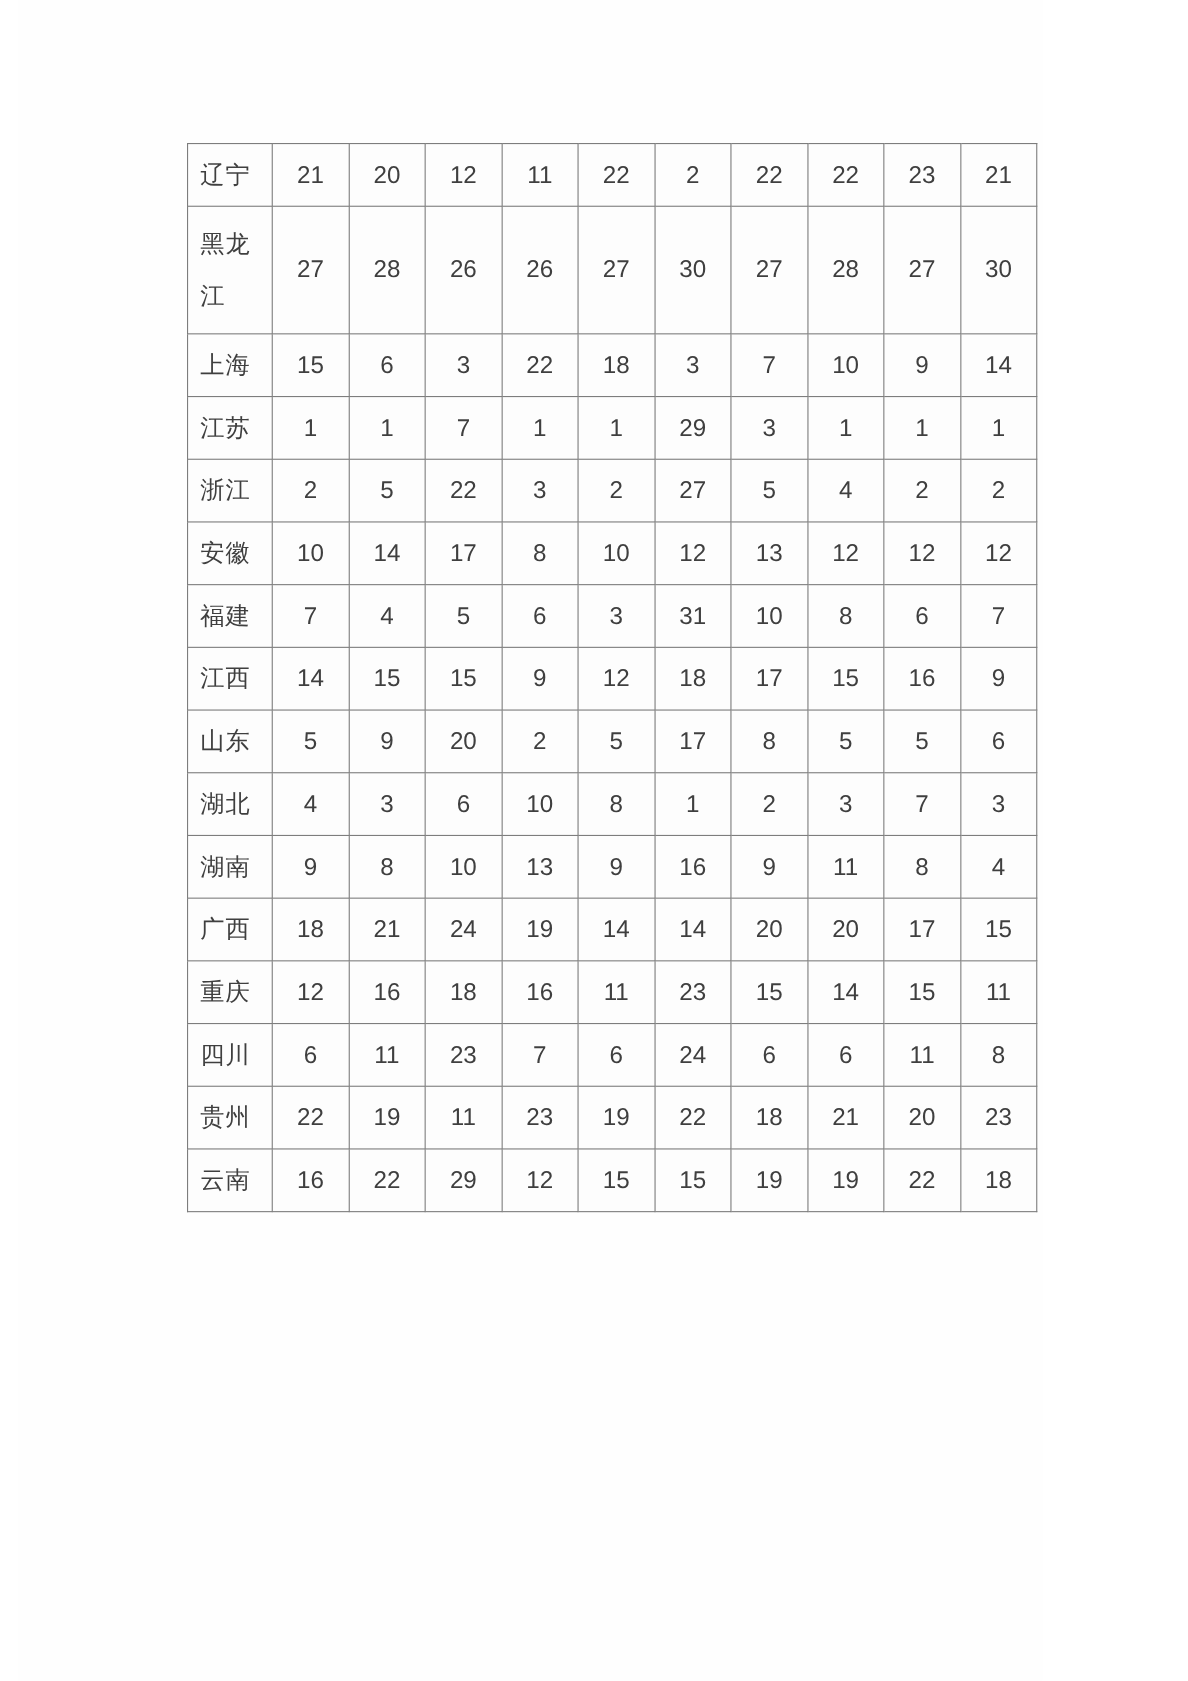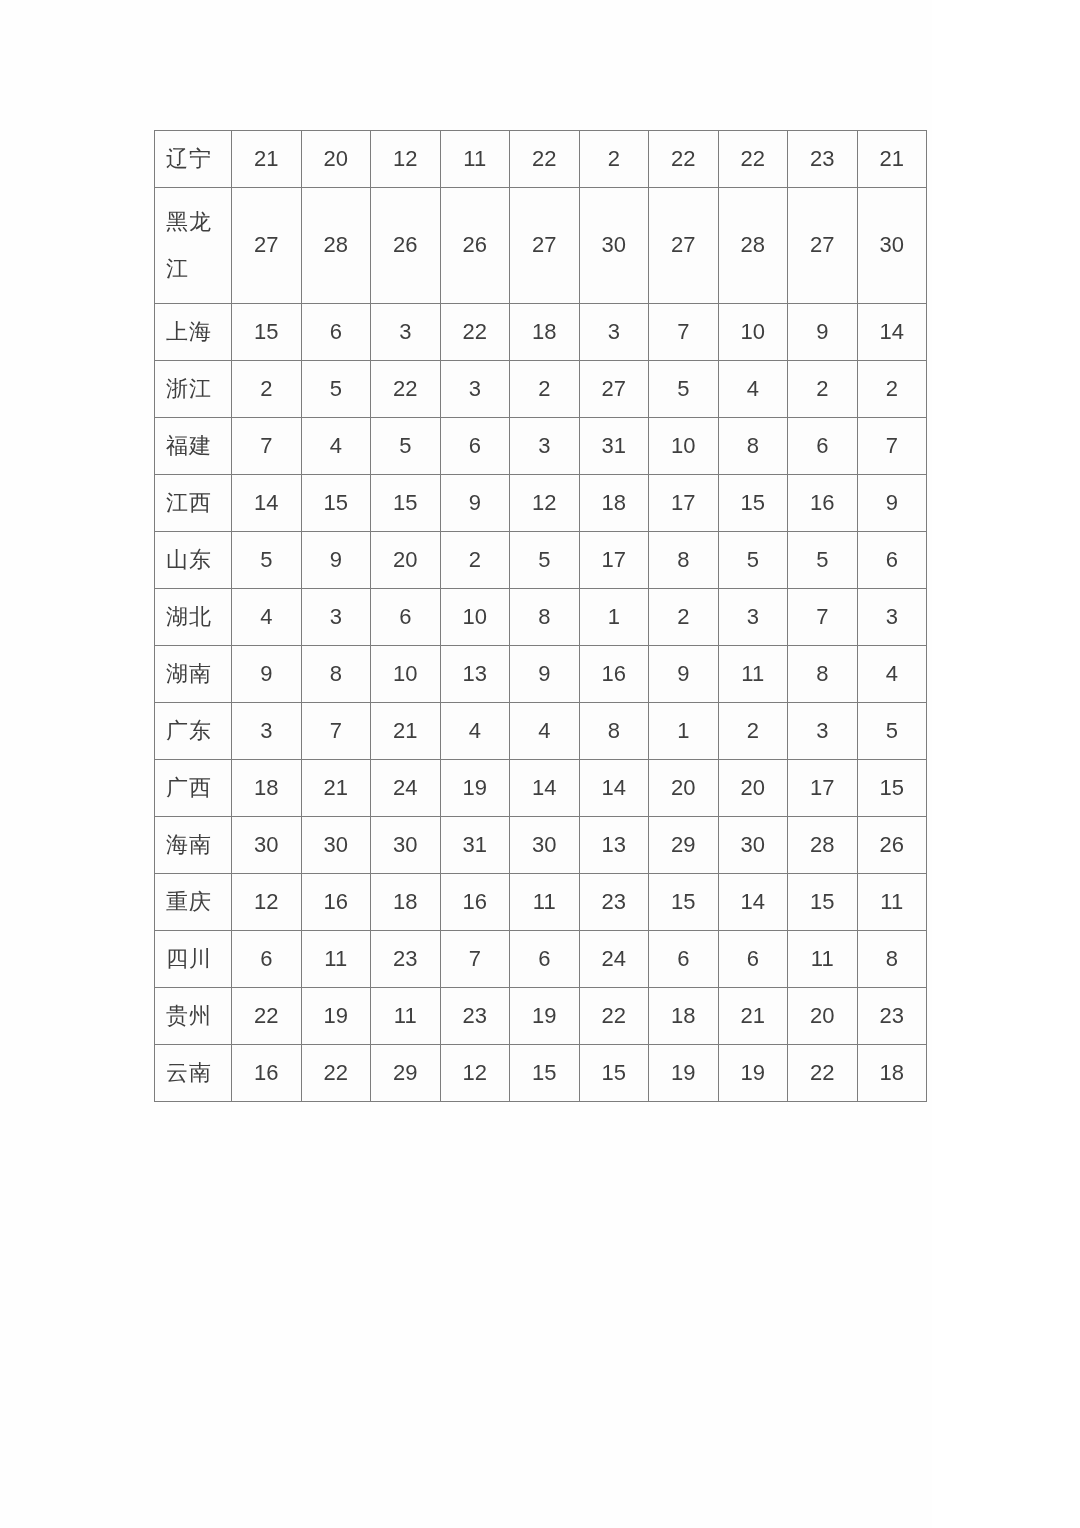--- a/index.html
+++ b/index.html
@@ -8,21 +8,21 @@
     background: #ffffff;
   }
   body {
     width: 1080px;
     height: 1528px;
     position: relative;
     font-family: "Liberation Sans", "DejaVu Sans", sans-serif;
   }
   .page {
     position: absolute;
-    left: 0; top: 0;
+    left: 16px; top: 0;
     width: 932px;
     height: 1528px;
     background: #fefefe;
   }
   table.data-table {
     position: absolute;
     left: 154px;
     top: 130px;
     width: 773px;
     border-collapse: collapse;
@@ -106,33 +106,59 @@
           <td>3</td>
           <td>22</td>
           <td>18</td>
           <td>3</td>
           <td>7</td>
           <td>10</td>
           <td>9</td>
           <td>14</td>
         </tr>
         <tr>
+          <td class="province">江苏</td>
+          <td>1</td>
+          <td>1</td>
+          <td>7</td>
+          <td>1</td>
+          <td>1</td>
+          <td>29</td>
+          <td>3</td>
+          <td>1</td>
+          <td>1</td>
+          <td>1</td>
+        </tr>
+        <tr>
           <td class="province">浙江</td>
           <td>2</td>
           <td>5</td>
           <td>22</td>
           <td>3</td>
           <td>2</td>
           <td>27</td>
           <td>5</td>
           <td>4</td>
           <td>2</td>
           <td>2</td>
         </tr>
         <tr>
+          <td class="province">安徽</td>
+          <td>10</td>
+          <td>14</td>
+          <td>17</td>
+          <td>8</td>
+          <td>10</td>
+          <td>12</td>
+          <td>13</td>
+          <td>12</td>
+          <td>12</td>
+          <td>12</td>
+        </tr>
+        <tr>
           <td class="province">福建</td>
           <td>7</td>
           <td>4</td>
           <td>5</td>
           <td>6</td>
           <td>3</td>
           <td>31</td>
           <td>10</td>
           <td>8</td>
           <td>6</td>
@@ -184,57 +210,31 @@
           <td>10</td>
           <td>13</td>
           <td>9</td>
           <td>16</td>
           <td>9</td>
           <td>11</td>
           <td>8</td>
           <td>4</td>
         </tr>
         <tr>
-          <td class="province">广东</td>
-          <td>3</td>
-          <td>7</td>
-          <td>21</td>
-          <td>4</td>
-          <td>4</td>
-          <td>8</td>
-          <td>1</td>
-          <td>2</td>
-          <td>3</td>
-          <td>5</td>
-        </tr>
-        <tr>
           <td class="province">广西</td>
           <td>18</td>
           <td>21</td>
           <td>24</td>
           <td>19</td>
           <td>14</td>
           <td>14</td>
           <td>20</td>
           <td>20</td>
           <td>17</td>
           <td>15</td>
-        </tr>
-        <tr>
-          <td class="province">海南</td>
-          <td>30</td>
-          <td>30</td>
-          <td>30</td>
-          <td>31</td>
-          <td>30</td>
-          <td>13</td>
-          <td>29</td>
-          <td>30</td>
-          <td>28</td>
-          <td>26</td>
         </tr>
         <tr>
           <td class="province">重庆</td>
           <td>12</td>
           <td>16</td>
           <td>18</td>
           <td>16</td>
           <td>11</td>
           <td>23</td>
           <td>15</td>

